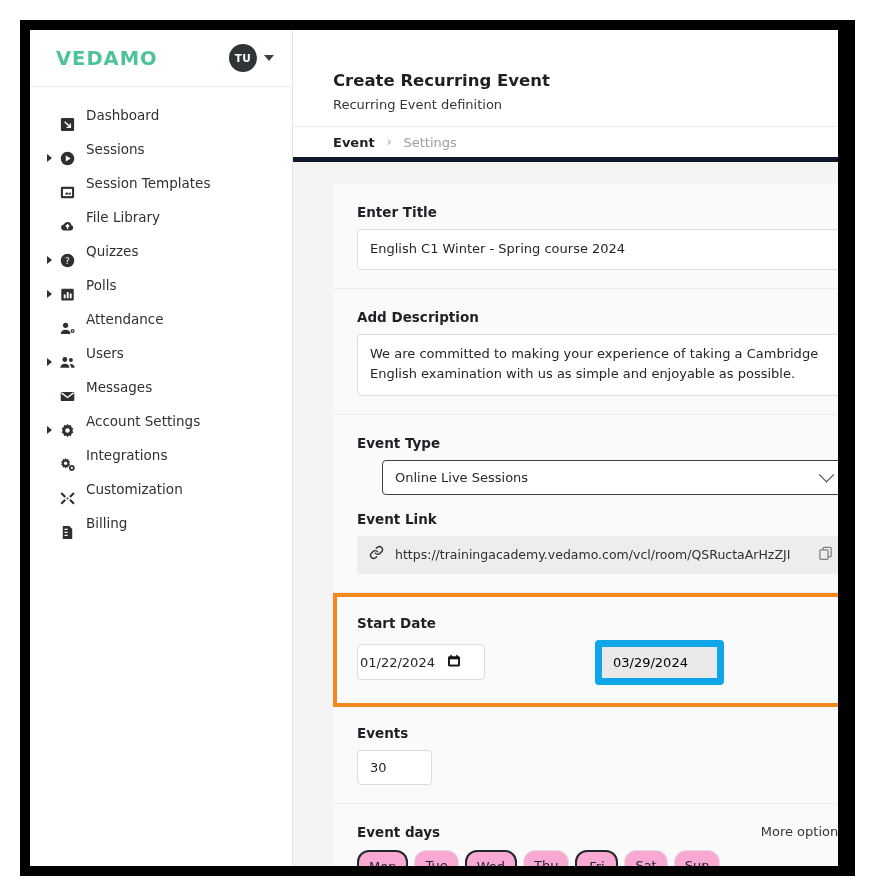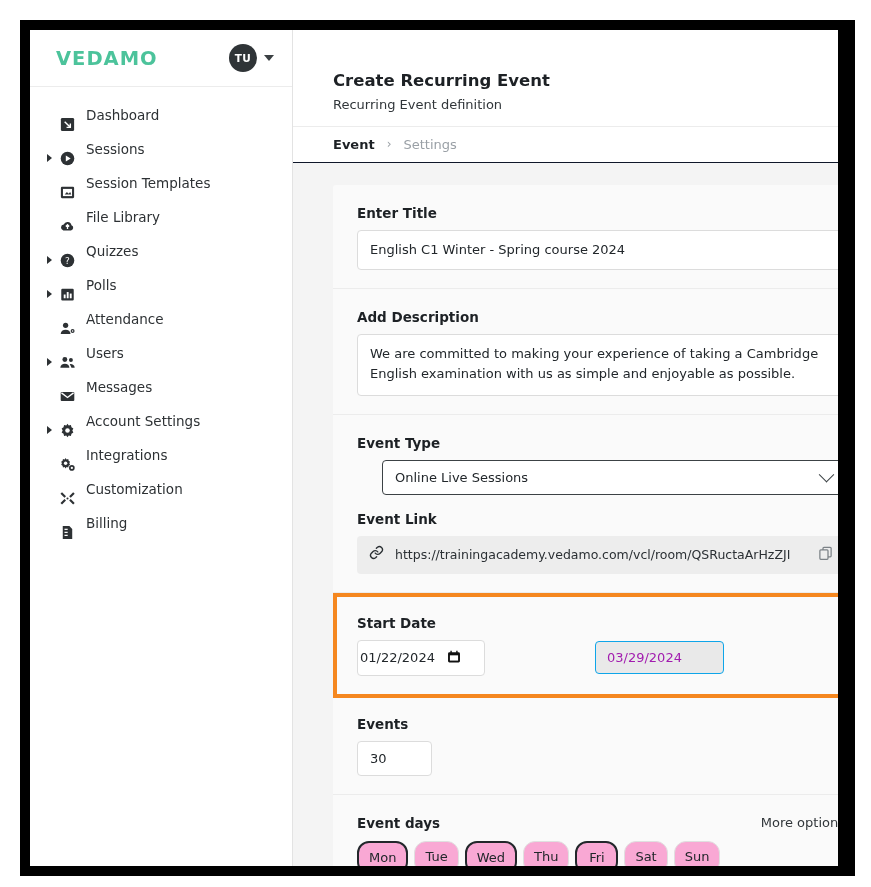--- a/index.html
+++ b/index.html
@@ -106,21 +106,21 @@
     margin-top: 19px;
   }
   .page-title {
     font-size: 16.5px; font-weight: bold; color: #1d2125;
     margin: 0 0 7px 0;
   }
   .page-sub { font-size: 13px; color: #31363a; }
 
   .breadcrumb {
     border-top: 1px solid #ececec;
-    border-bottom: 1px solid #0f172a;
+    border-bottom: 5px solid #0f172a;
     height: 38px;
     display: flex; align-items: center;
     padding-left: 40px;
     gap: 12px;
     font-size: 13px;
     background: #fff;
   }
   .crumb-active { font-weight: bold; color: #1d2125; }
   .crumb-sep { color: #9aa0a6; font-size: 12px; }
   .crumb-muted { color: #9aa0a6; }
@@ -198,24 +198,24 @@
     background: #fff;
     border: 1px solid #dcdcdc;
     border-radius: 4px;
     padding: 8px 2px;
     font-size: 13px; color: #22272b;
     display: flex; align-items: center; gap: 12px;
     width: 128px;
   }
   .date-disabled {
     background: #e9e9e9;
-    border: 1px solid #0ea5e9;
+    border: 7px solid #0ea5e9;
     border-radius: 4px;
     padding: 8px 11px;
-    font-size: 13px; color: #a21caf;
+    font-size: 13px; color: #000000;
     width: 129px;
   }
   .num-input {
     background: #fff;
     border: 1px solid #dcdcdc;
     border-radius: 4px;
     padding: 9px 12px;
     font-size: 13px; color: #22272b;
     width: 75px;
   }

